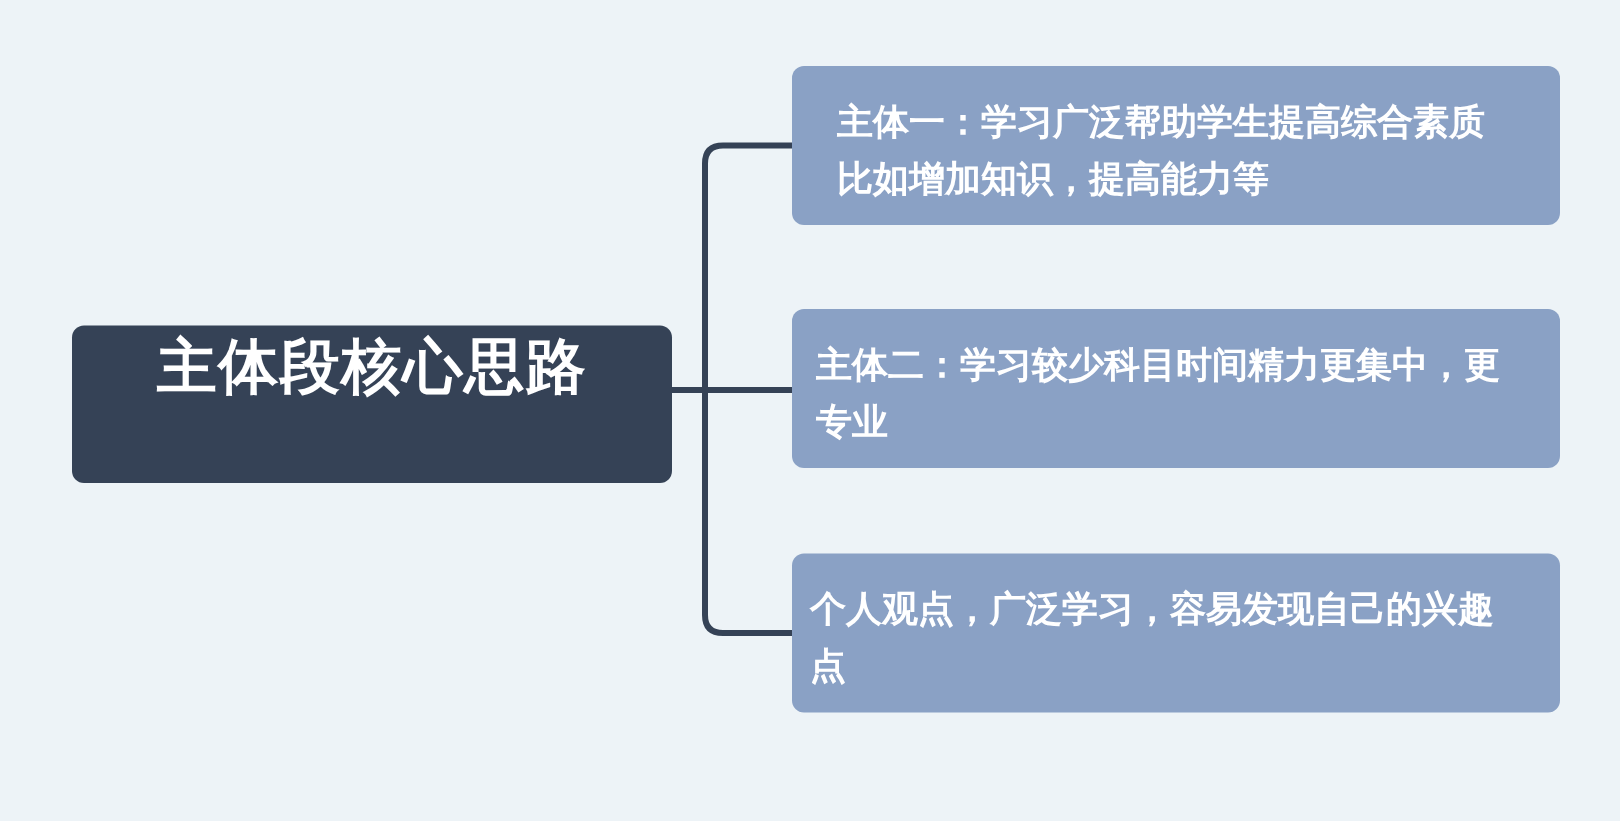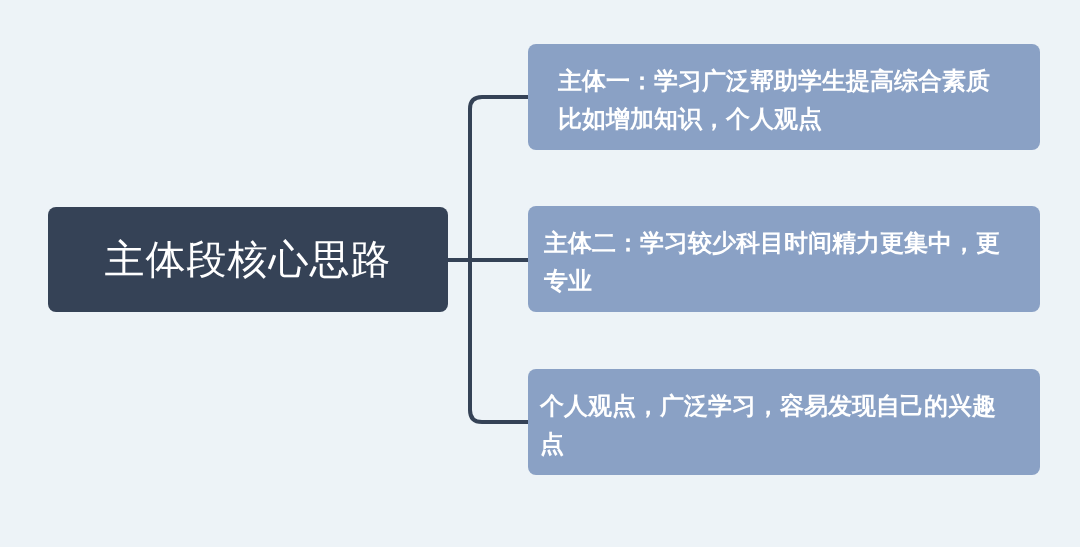--- a/index.html
+++ b/index.html
@@ -3,24 +3,24 @@
 <meta charset="utf-8">
 <style>
   html, body { margin: 0; padding: 0; }
   body {
     width: 1080px; height: 547px;
     background: #edf3f7;
     position: relative; overflow: hidden;
     font-family: "DejaVu Sans", "Liberation Sans", sans-serif;
   }
   .root {
-    position: absolute; left: 48px; top: 207px; width: 400px; height: 105px;
+    position: absolute; left: 48px; top: 217px; width: 400px; height: 105px;
     background: #354256; border-radius: 8px;
-    display: flex; align-items: center; justify-content: center;
-    color: #ffffff; font-size: 40px; font-weight: normal; letter-spacing: 1px;
+    display: flex; justify-content: center;
+    color: #ffffff; font-size: 40px; font-weight: bold; letter-spacing: 1px;
   }
   .child {
     position: absolute; left: 528px; width: 512px; height: 106px;
     background: #8aa1c5; border-radius: 8px;
     color: #ffffff; font-size: 24px; font-weight: bold;
     box-sizing: border-box; padding: 18px 28px 0 30px; line-height: 38px;
   }
   svg.connectors { position: absolute; left: 0; top: 0; }
 </style>
 </head>
@@ -29,21 +29,21 @@
 <svg class="connectors" width="1080" height="547">
   <path d="M448 260 L528 260" stroke="#354256" stroke-width="4" fill="none"></path>
   <path d="M528 97 L482 97 Q470 97 470 109 L470 410 Q470 422 482 422 L528 422" stroke="#354256" stroke-width="4" fill="none"></path>
 </svg>
 
 <div class="root">
   <span>主体段核心思路</span>
 </div>
 
 <div class="child" style="top:44px;">
-  <span>主体一：学习广泛帮助学生提高综合素质比如增加知识，个人观点</span>
+  <span>主体一：学习广泛帮助学生提高综合素质比如增加知识，提高能力等</span>
 </div>
 
 <div class="child" style="top:206px;padding-left:16px;">
   <span>主体二：学习较少科目时间精力更集中，更专业</span>
 </div>
 
 <div class="child" style="top:369px;padding-left:12px;">
   <span>个人观点，广泛学习，容易发现自己的兴趣点</span>
 </div>
 

